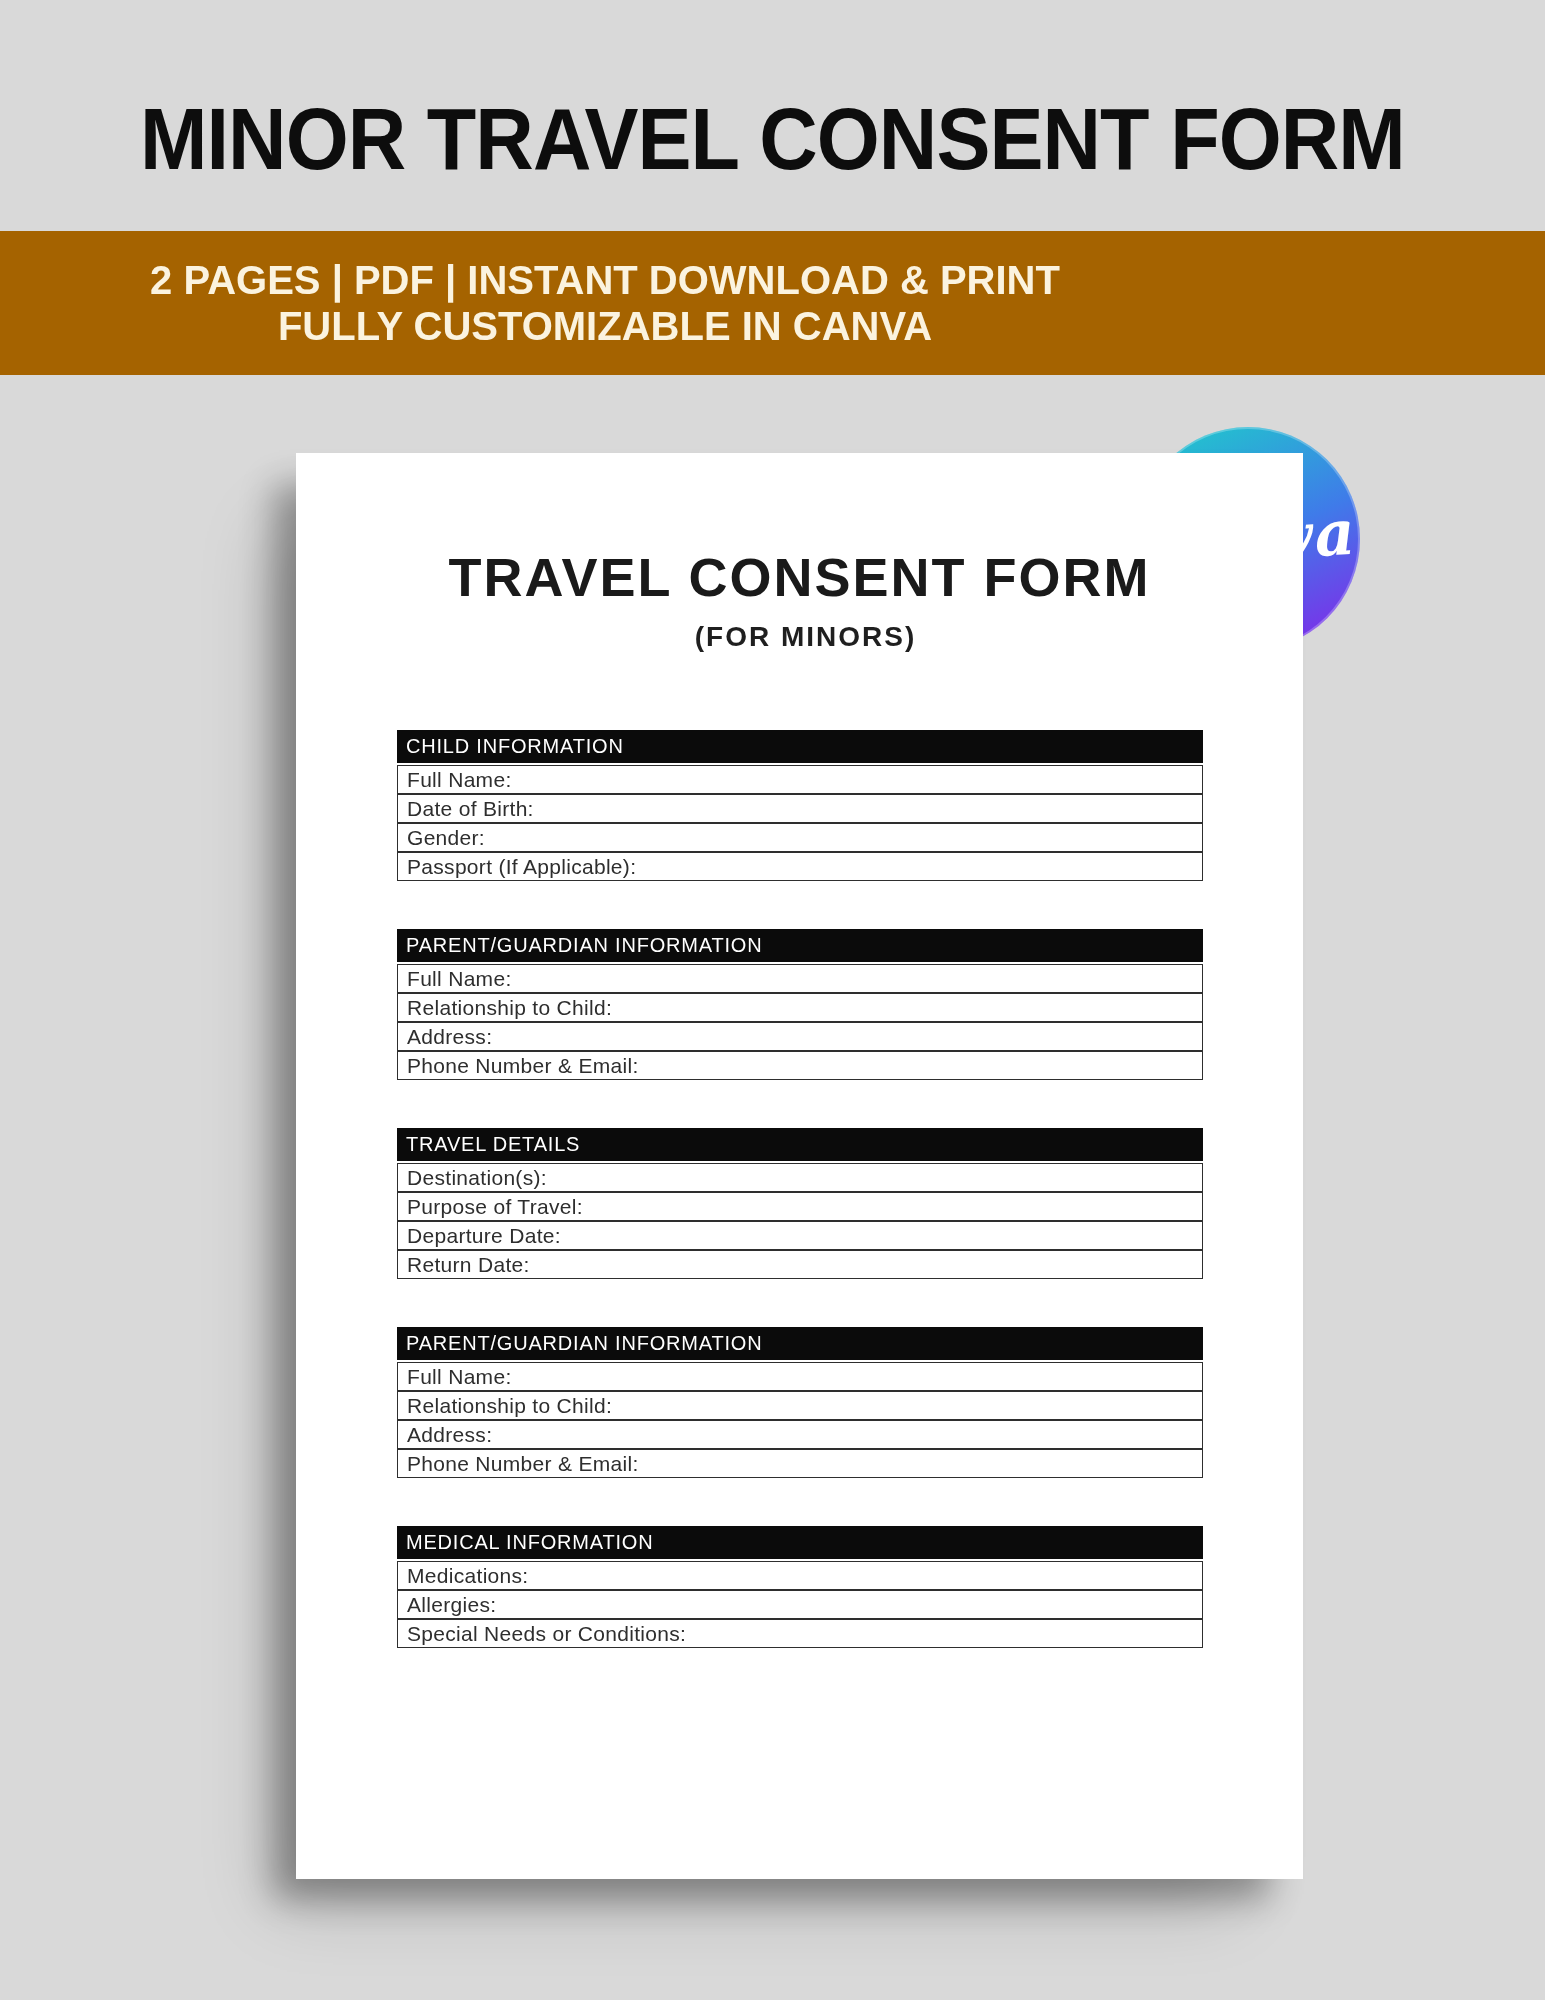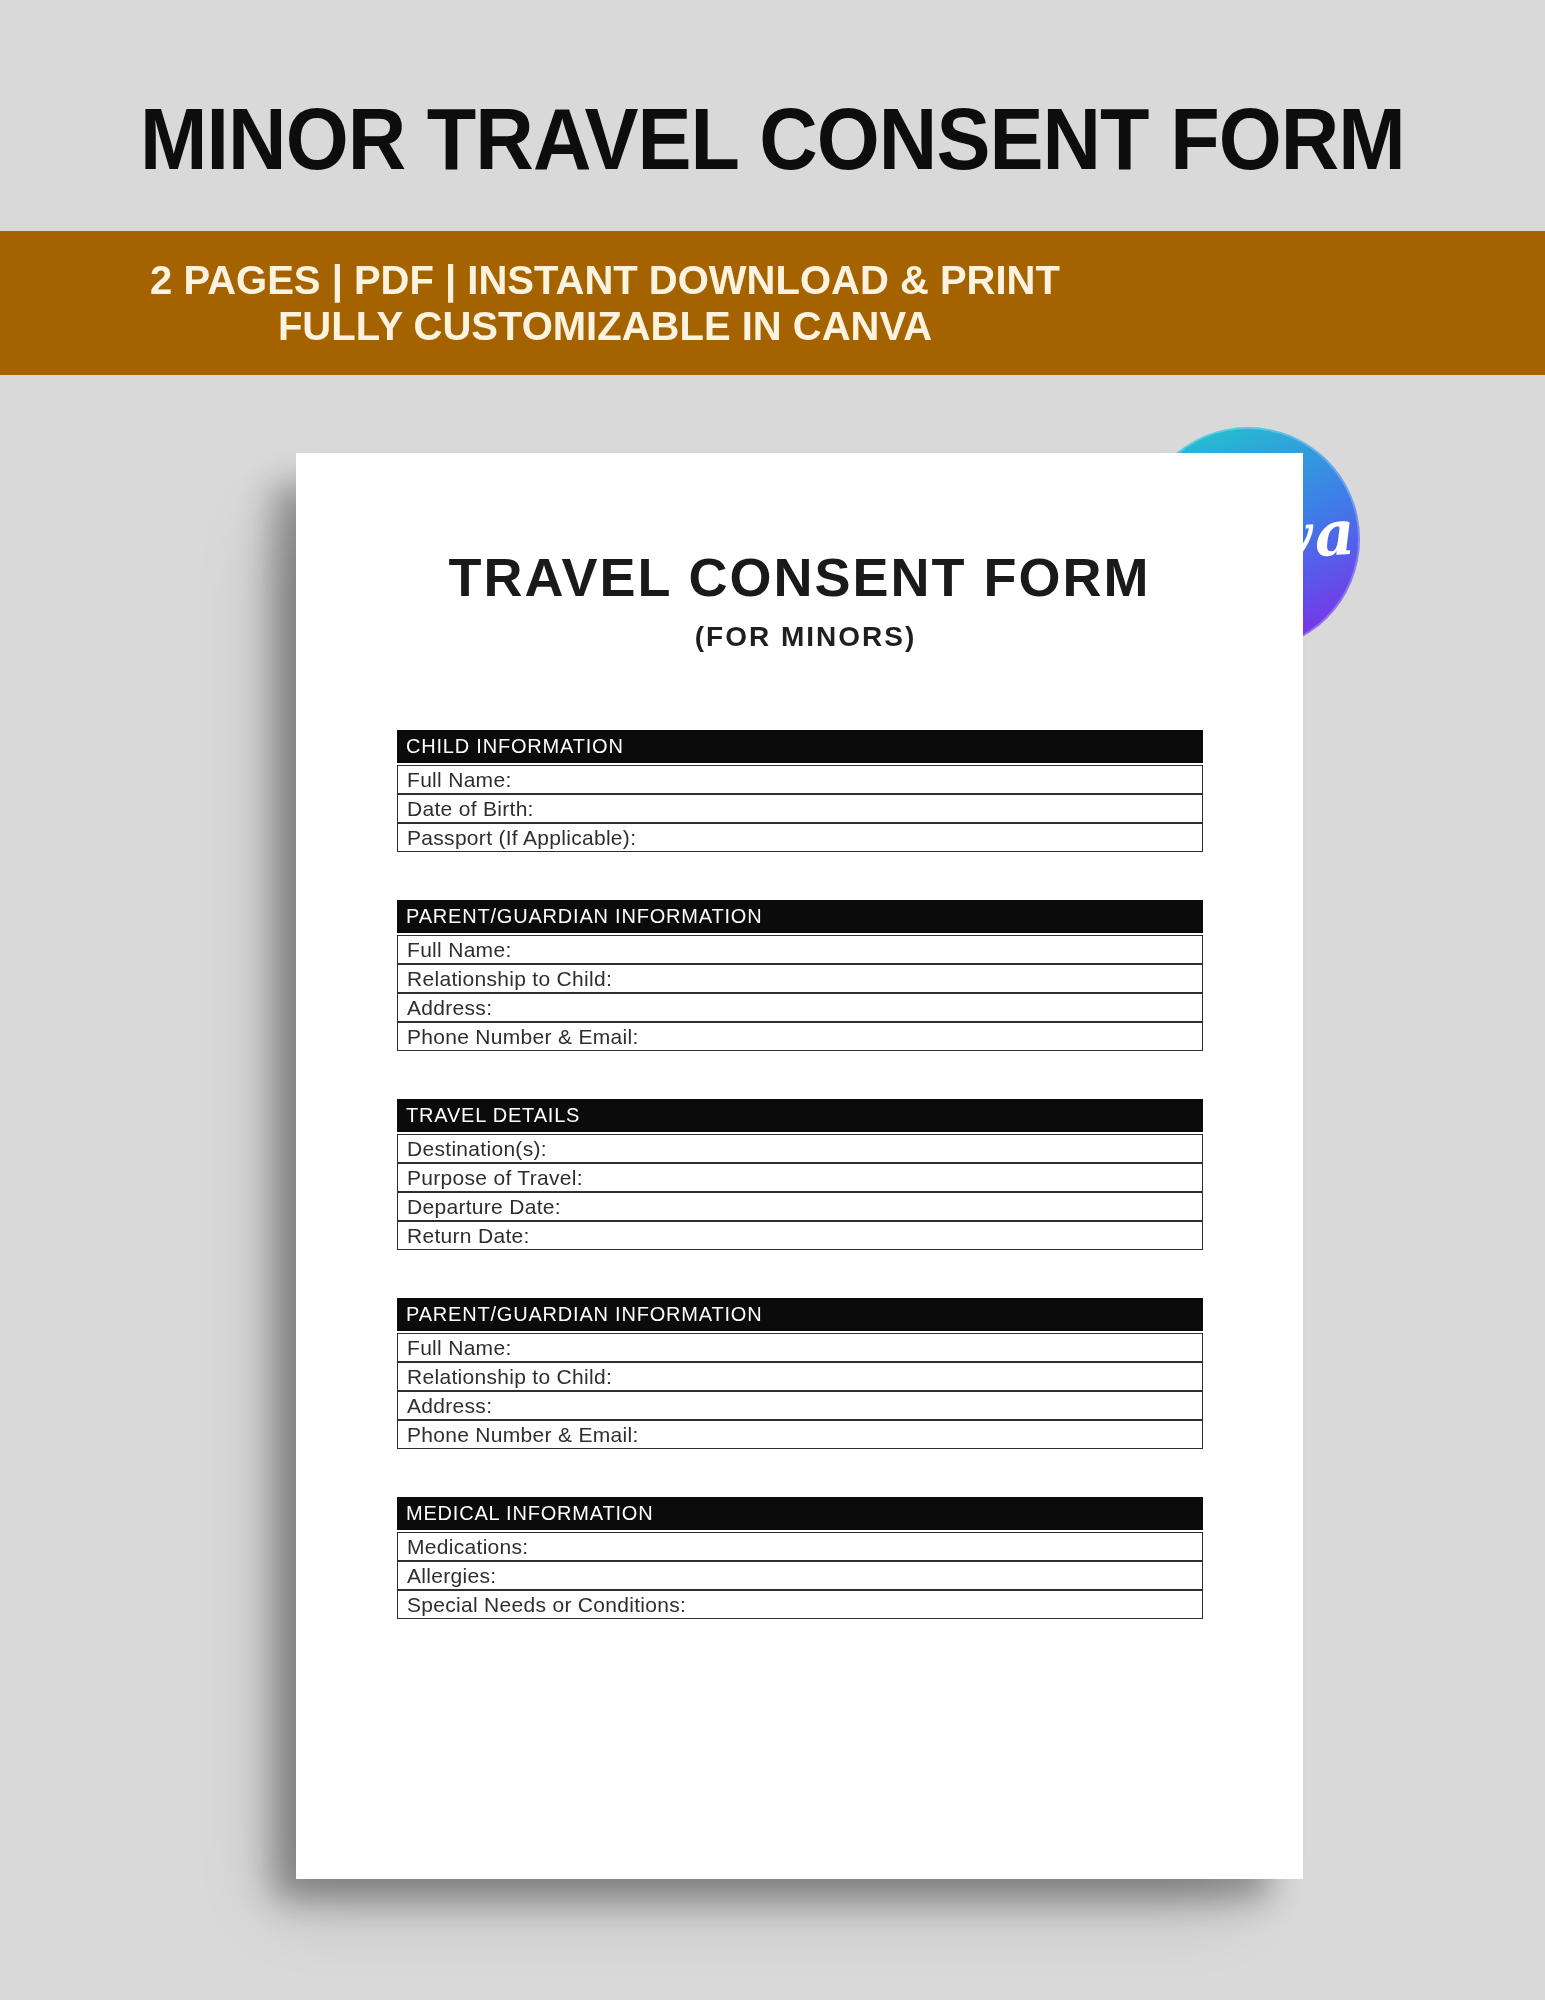--- a/index.html
+++ b/index.html
@@ -101,20 +101,21 @@
   <div class="page">
     <div class="doc-title">TRAVEL CONSENT FORM</div>
     <div class="doc-subtitle">(FOR MINORS)</div>
 
     <div class="sections">
 
       <div class="section">
         <div class="section-header">CHILD INFORMATION</div>
         <div class="field-row">Full Name:</div>
         <div class="field-row">Date of Birth:</div>
+        <div class="field-row">Gender:</div>
         <div class="field-row">Passport (If Applicable):</div>
       </div>
 
       <div class="section">
         <div class="section-header">PARENT/GUARDIAN INFORMATION</div>
         <div class="field-row">Full Name:</div>
         <div class="field-row">Relationship to Child:</div>
         <div class="field-row">Address:</div>
         <div class="field-row">Phone Number &amp; Email:</div>
       </div>

